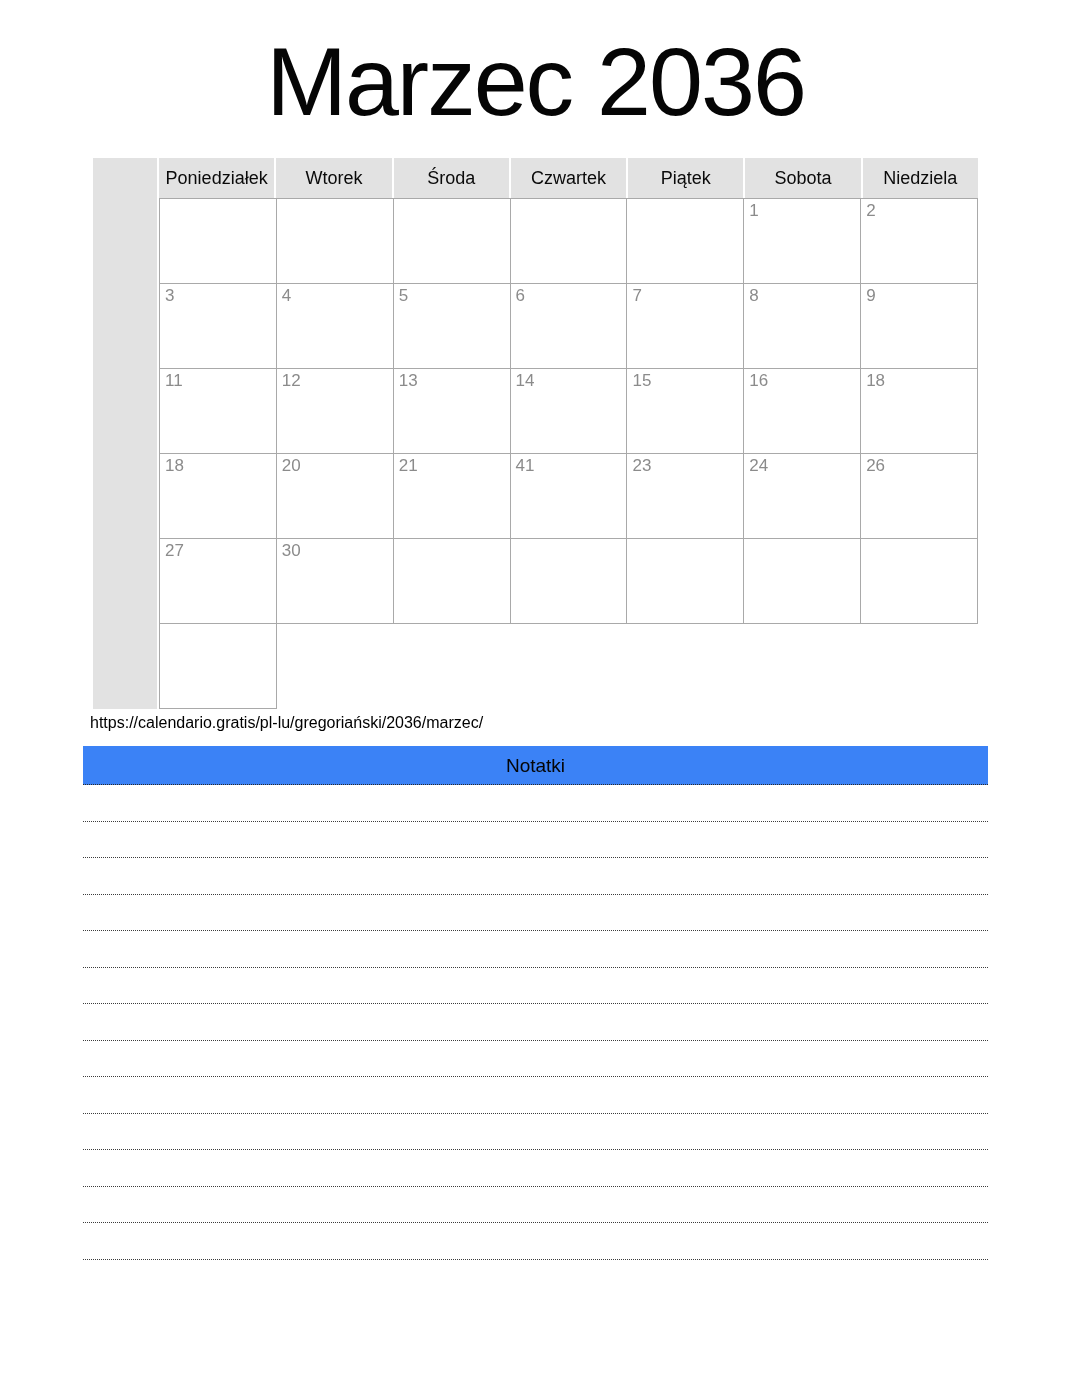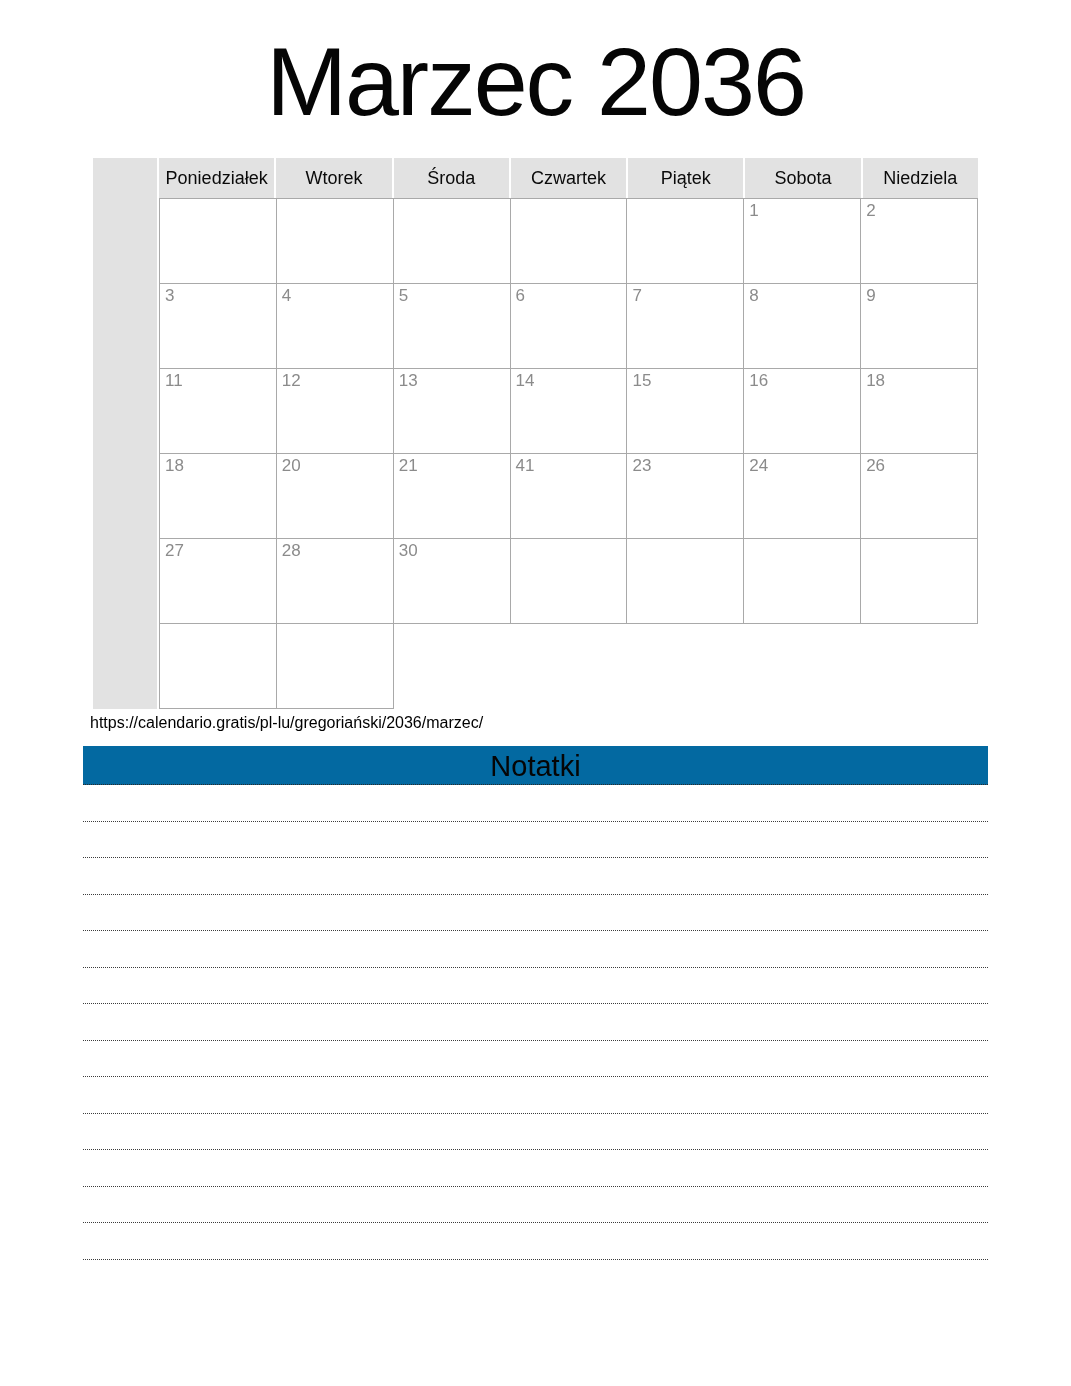--- a/index.html
+++ b/index.html
@@ -80,24 +80,24 @@
     color: #000;
   }
 
   
   .notes {
     margin: 14px 83px 0 83px;
     width: 905px;
   }
   .notes-header {
     height: 38px;
-    background: #0369a1;
+    background: #3b82f6;
     border-bottom: 1px dotted #2a2a2a;
     text-align: center;
-    font-size: 29px;
+    font-size: 19px;
     line-height: 40px;
     color: #050505;
   }
   .note-line {
     height: 35.5px;
     border-bottom: 1px dotted #3c3c3c;
   }
 </style>
 </head>
 <body>
@@ -141,21 +141,20 @@
           <div class="dcell"><span class="day-num">16</span></div>
           <div class="dcell"><span class="day-num">18</span></div>
           <div class="dcell"><span class="day-num">18</span></div>
           <div class="dcell"><span class="day-num">20</span></div>
           <div class="dcell"><span class="day-num">21</span></div>
           <div class="dcell"><span class="day-num">41</span></div>
           <div class="dcell"><span class="day-num">23</span></div>
           <div class="dcell"><span class="day-num">24</span></div>
           <div class="dcell"><span class="day-num">26</span></div>
           <div class="dcell"><span class="day-num">27</span></div>
-          <div class="dcell"><span class="day-num">28</span></div>
           <div class="dcell"><span class="day-num">30</span></div>
           <div class="dcell"><span class="day-num"></span></div>
           <div class="dcell"><span class="day-num"></span></div>
           <div class="dcell"><span class="day-num"></span></div>
           <div class="dcell"><span class="day-num"></span></div>
           <div class="dcell"><span class="day-num"></span></div>
           <div class="dcell"><span class="day-num"></span></div>
         </div>
     </div>
   </div>

